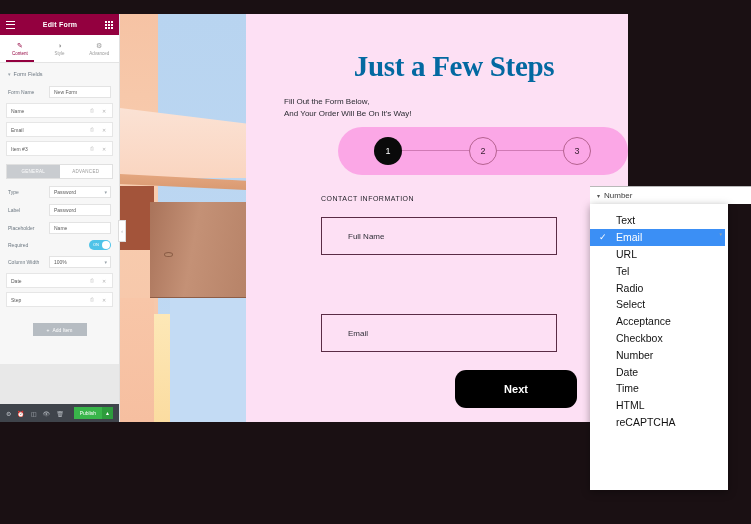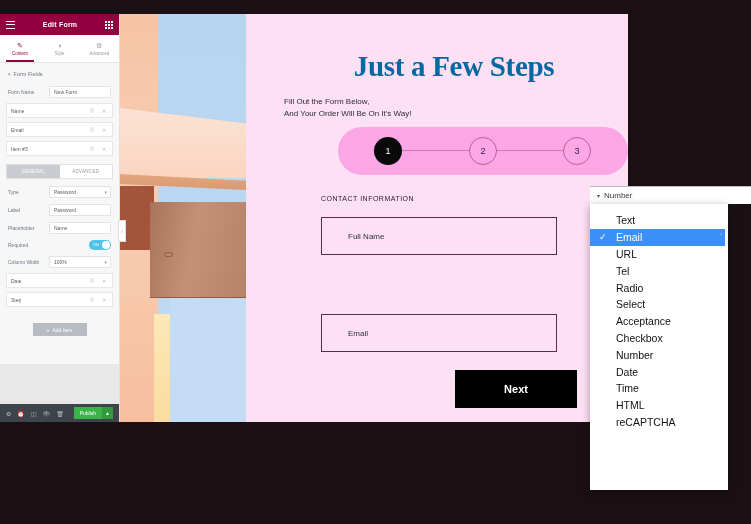--- a/index.html
+++ b/index.html
@@ -165,21 +165,21 @@
     border: 1px solid #5a2c45; background: #fde0f4;
     display: flex; align-items: center; padding-left: 26px;
     font-size: 8px; color: #2f2f38;
   }
   .ff1 { top: 203px; }
   .ff2 { top: 251px; }
   .ff3 { top: 300px; }
   .nextbtn {
     position: absolute; left: 335px; top: 356px; width: 122px; height: 38px;
     background: #000; color: #fff; display:flex; align-items:center; justify-content:center;
-    font-size: 11px; font-weight: bold;
+    font-size: 11px; font-weight: bold; border-radius: 11px;
   }
 
   
   .dd-header {
     position: absolute; left: 590px; top: 186px; width: 161px; height: 18px;
     background: #fff; border-top: 1px solid #b9b9b9;
     display: flex; align-items: center; gap: 4px; padding-left: 7px;
     font-size: 8px; color: #3b3b3b;
   }
   .dd-header .c { font-size: 6px; color: #565656; }

